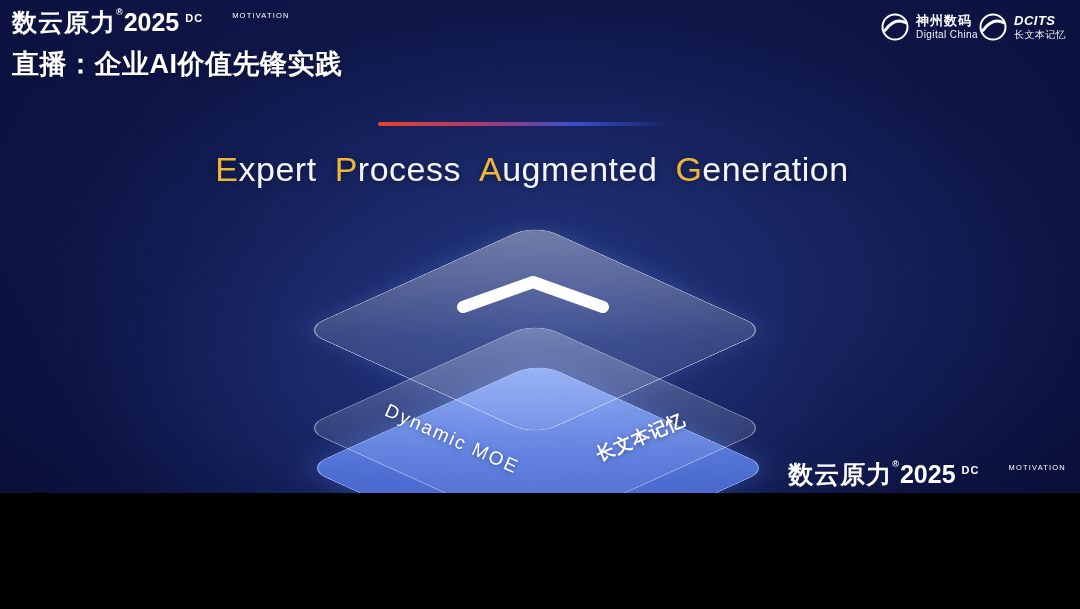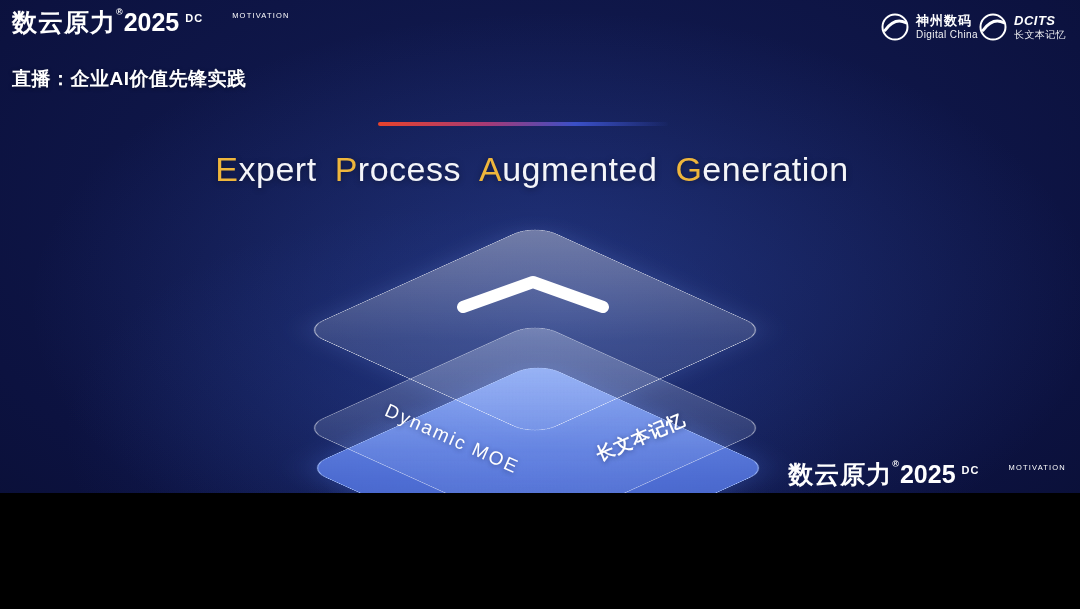--- a/index.html
+++ b/index.html
@@ -24,22 +24,22 @@
   .brand-tl { position: absolute; left: 12px; top: 10px; }
   .brand-name { font-size: 25px; font-weight: 800; letter-spacing: 1px; line-height: 1; }
   .brand-reg  { font-size: 9px; vertical-align: top; position: relative; top: -2px; }
   .brand-year { font-size: 25px; font-weight: 800; line-height: 1; letter-spacing: 0; }
   .brand-stack { display: flex; flex-direction: row; justify-content: flex-start; margin-top: 2px; }
   .brand-dc { font-size: 11px; font-weight: 700; line-height: 1.1; letter-spacing: 1px; }
   .brand-motivation { font-size: 7.5px; font-weight: 400; letter-spacing: 1.2px; line-height: 1.1; padding-left: 29px; }
 
   
   .live-label {
-    position: absolute; left: 12px; top: 66px;
-    font-size: 19px; font-weight: 800; color: #ffffff; letter-spacing: 0.5px;
+    position: absolute; left: 12px; top: 46px;
+    font-size: 27px; font-weight: 800; color: #ffffff; letter-spacing: 0.5px;
     text-shadow: 0 1px 4px rgba(0,0,0,0.4);
   }
 
   
   .slide-title {
     position: absolute; left: 0; right: 0; top: 60px;
     text-align: center;
     font-size: 28px; font-weight: 800; letter-spacing: 1px;
     color: var(--gold);
     text-shadow: 0 1px 6px rgba(0,0,0,0.45);

